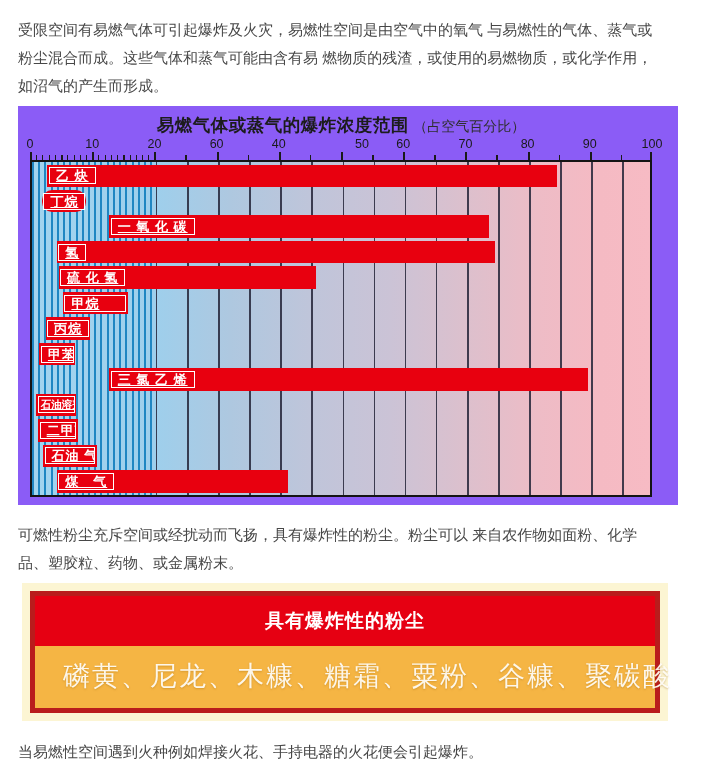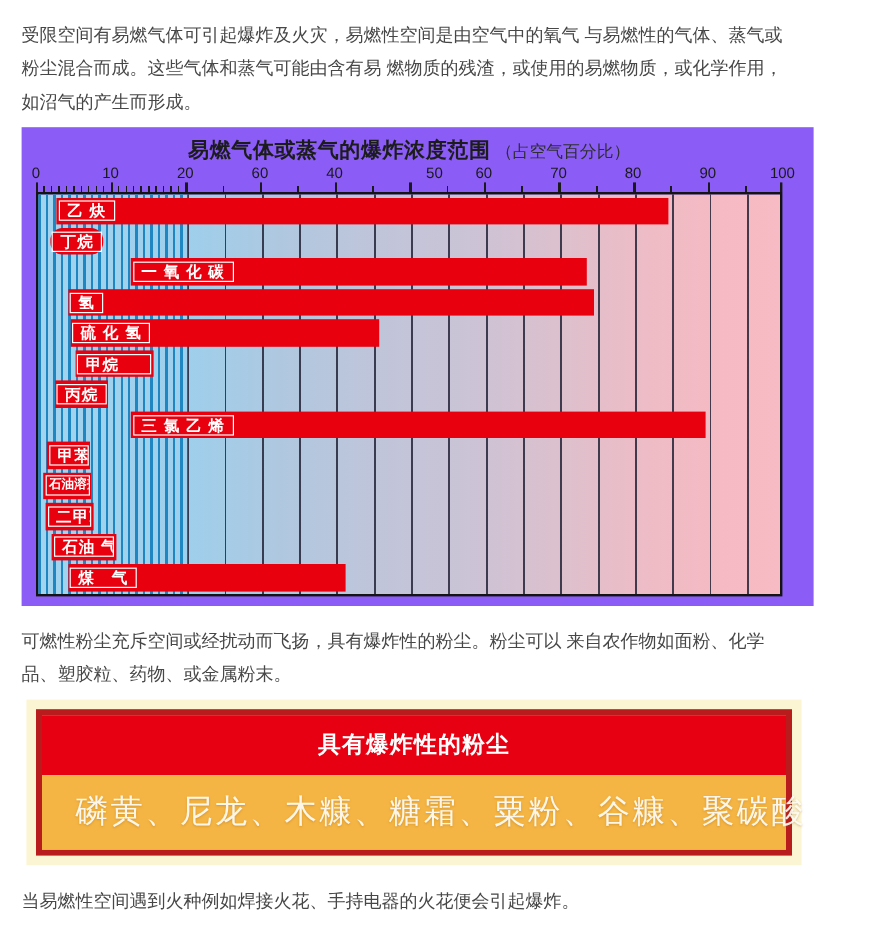--- a/index.html
+++ b/index.html
@@ -85,20 +85,21 @@
     border:1.5px solid #ffffff;
     margin:1.5px 1.5px;
     padding:0 6px;
     color:#ffffff;
     font-weight:bold;
     font-size:13px;
     line-height:15px;
     letter-spacing:1px;
     white-space:nowrap;
     overflow:hidden;
+    text-decoration:underline;
   }
   .bar.small .tag{flex:1 1 auto;text-align:left;}
   .tag.tiny{font-size:10.5px;padding:0 2px;letter-spacing:0;}
   
   .dust-section{
     margin:6px 0 0 22px;
     width:646px;
     background:#fcf5d3;
     box-sizing:border-box;
     padding:8px;
@@ -190,27 +191,27 @@
               <div class="bar small" style="left: 5%; width: 10.5%;">
                 <span class="tag">甲烷</span>
               </div>
             </div>
             <div class="row">
               <div class="bar small" style="left: 2.2%; width: 7.2%;">
                 <span class="tag">丙烷</span>
               </div>
             </div>
             <div class="row">
+              <div class="bar small" style="left: 1.2%; width: 5.8%;">
+                <span class="tag">甲苯</span>
+              </div>
+            </div>
+            <div class="row">
               <div class="bar" style="left: 12.5%; width: 77.5%;">
                 <span class="tag">三 氯 乙 烯</span>
-              </div>
-            </div>
-            <div class="row">
-              <div class="bar small" style="left: 1.2%; width: 5.8%;">
-                <span class="tag">甲苯</span>
               </div>
             </div>
             <div class="row">
               <div class="bar small" style="left: 0.7%; width: 6.5%;">
                 <span class="tag tiny">石油溶剂</span>
               </div>
             </div>
             <div class="row">
               <div class="bar small" style="left: 1%; width: 6.4%;">
                 <span class="tag">二甲苯</span>

